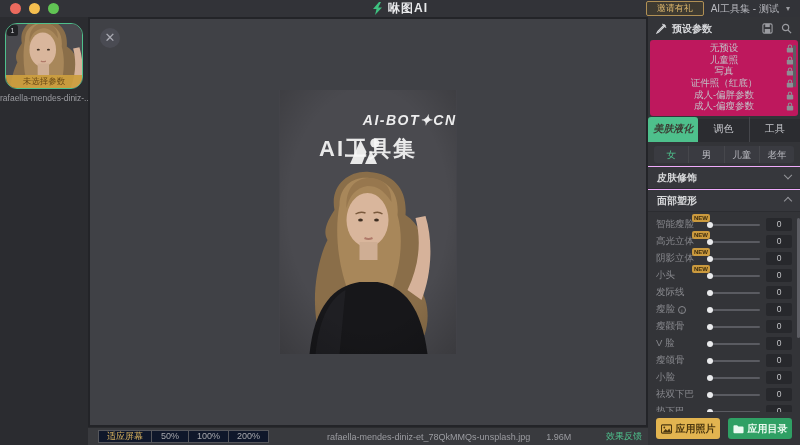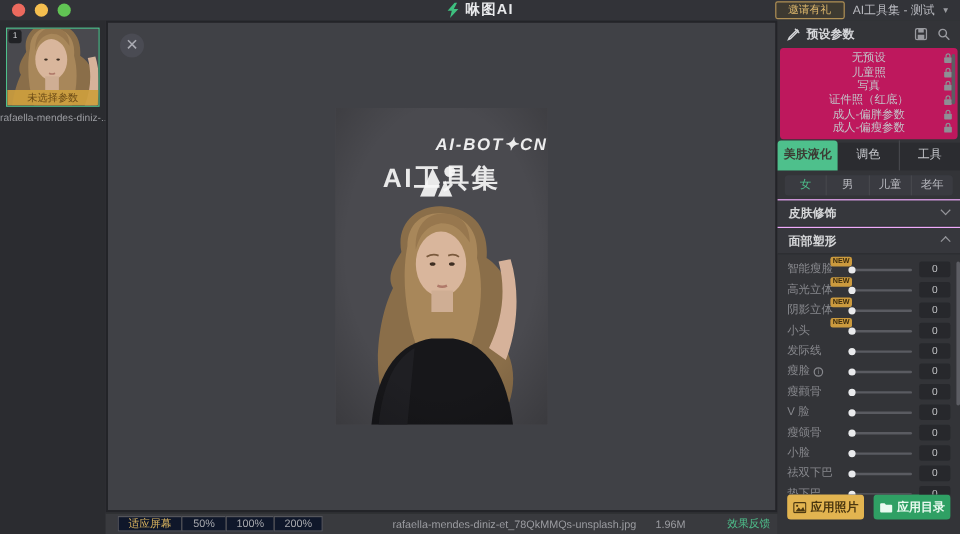--- a/index.html
+++ b/index.html
@@ -14,21 +14,21 @@
   .light.red { background:#ec6a5e; } .light.yellow { background:#f5bf4f; } .light.green { background:#61c454; }
   .title-center { position:absolute; left:50%; transform:translateX(-50%); display:flex; align-items:center; gap:5px; }
   .app-title { font-size:12px; font-weight:bold; color:#e8e9eb; letter-spacing:1px; }
   .title-right { margin-left:auto; display:flex; align-items:center; gap:7px; margin-right:10px; }
   .invite-badge { font-size:9px; color:#dcb66c; border:1px solid #b09055; background:#3e3a31; border-radius:2px; padding:1px 10px; line-height:11px; }
   .account { font-size:10px; color:#b9bac0; }
   .caret { font-size:8px; color:#9a9ba0; }
 
   
   .sidebar { position:absolute; left:0; top:17px; width:88px; bottom:0; background:#2b2c30; }
-  .thumb-card { position:relative; margin:6px 5px 0 5px; width:78px; height:66px; border:1px solid #4ec08c; border-radius:0; overflow:hidden; background:#3a3a3e; }
+  .thumb-card { position:relative; margin:6px 5px 0 5px; width:78px; height:66px; border:1px solid #4ec08c; border-radius:12px; overflow:hidden; background:#3a3a3e; }
   .thumb-card svg { width:100%; height:100%; display:block; }
   .thumb-index { position:absolute; top:1px; left:1px; min-width:11px; height:11px; background:rgba(20,21,24,0.75); color:#d5d6d9; font-size:7px; line-height:11px; text-align:center; border-radius:2px; padding:0 2px; z-index:2; }
   .thumb-status { position:absolute; bottom:0; left:0; right:0; height:13px; background:rgba(205,158,62,0.92); color:#6a4a16; font-size:8.5px; line-height:13px; text-align:center; z-index:2; }
   .thumb-name { margin-top:4px; text-align:center; font-size:8.5px; color:#9b9ca1; white-space:nowrap; overflow:hidden; }
 
   
   .canvas-wrap { position:absolute; left:88px; top:17px; width:560px; bottom:0; display:flex; flex-direction:column; }
   .canvas { flex:1; position:relative; background:#404146; border:2px solid #232428; }
   .close-btn { position:absolute; top:9px; left:10px; width:20px; height:20px; border-radius:50%; background:#4a4b53; color:#a9aab2; font-size:13px; line-height:19px; text-align:center; cursor:pointer; }
   .photo { position:absolute; left:50%; top:71px; transform:translateX(-50%); width:177px; height:264px; background:#49494e; overflow:hidden; }
@@ -52,21 +52,21 @@
   .ph-icons { margin-left:auto; display:flex; gap:8px; align-items:center; }
   .presets-list { position:relative; height:76px; margin:0 2px; background:#be185d; border-radius:3px; padding:3px 0; overflow:hidden; }
   .preset-item { display:flex; align-items:center; height:11.6px; cursor:pointer; }
   .preset-label { flex:1; text-align:center; padding-left:16px; font-size:9.5px; color:#c2c3c8; white-space:nowrap; }
   .preset-lock { width:16px; display:flex; justify-content:center; }
   .scrollthumb { position:absolute; width:3px; border-radius:2px; background:#5c5d63; }
   .presets-scroll { right:2px; top:5px; height:42px; }
 
   .tabs { height:23px; display:flex; align-items:flex-end; background:#2b2c30; margin-top:3px; }
   .tab { flex:1; text-align:center; font-size:10px; color:#c6c7cc; padding:5px 0 6px 0; cursor:pointer; }
-  .tab.active { background:#4ec08c; color:#3c3d35; font-weight:bold; border-radius:3px 3px 0 0; }
+  .tab.active { background:#4ec08c; color:#3c3d35; font-weight:bold; border-radius:3px 3px 0 0;font-style:italic; }
   .tab:not(.active) + .tab:not(.active) { border-left:1px solid #45464b; }
 
   .genders { display:flex; margin:4px 6px 3px 6px; height:17px; background:#3a3b41; border-radius:3px; overflow:hidden; }
   .gender { flex:1; text-align:center; font-size:9.5px; color:#b9bac0; line-height:17px; cursor:pointer; }
   .gender.active { color:#4ec08c; }
   .gender + .gender { border-left:1px solid #46474c; }
 
   .section { height:23px; display:flex; align-items:center; padding:0 9px; background:#36373c; border-bottom:1px solid #2c2d31; border-top:1px solid #f0abfc; cursor:pointer; }
   .section-label { font-size:10px; font-weight:bold; color:#d6d7d9; }
   .chev { width:6px; height:6px; border-right:1.5px solid #95969b; border-bottom:1.5px solid #95969b; margin-left:auto; }
@@ -76,21 +76,21 @@
   .sliders { position:relative; flex:1; padding:4px 8px 0 8px; overflow:hidden; }
   .slider-row { position:relative; display:flex; align-items:center; height:17px; }
   .slider-label { width:50px; font-size:9.5px; color:#87888d; white-space:nowrap; display:flex; align-items:center; gap:3px; }
   .info-icon { width:8px; height:8px; border:1px solid #87888d; border-radius:50%; font-size:6px; line-height:8px; text-align:center; color:#87888d; }
   .new-badge { position:absolute; top:-2px; left:36px; background:#cb9a3e; color:#3c2c0e; font-size:6px; font-weight:bold; line-height:7px; padding:0.5px 2px; border-radius:2px; z-index:2; }
   .slider-track { flex:1; position:relative; height:2px; background:#5a5b61; border-radius:1px; margin:0 6px 0 2px; cursor:pointer; }
   .slider-handle { position:absolute; left:-1px; top:50%; transform:translateY(-50%); width:6px; height:6px; border-radius:50%; background:#e9eaec; }
   .slider-value { width:26px; height:13px; background:#27282c; border-radius:2px; font-size:8.5px; color:#c5c6c9; text-align:center; line-height:13px; }
   .sliders-scroll { right:0px; top:6px; height:120px; }
 
-  .panel-actions { height:33px; display:flex; gap:8px; padding:0 8px; }
+  .panel-actions { height:33px; display:flex; align-items:center; gap:8px; padding:0 8px; }
   .action-btn { flex:1; height:21px; border:none; border-radius:3px; font-size:10px; font-weight:bold; display:flex; align-items:center; justify-content:center; gap:4px; cursor:pointer; font-family:"Liberation Sans", sans-serif; }
   .action-btn.gold { background:#e2b450; color:#4c3810; }
   .action-btn.green { background:#2fa064; color:#eafaf0; }
 </style>
 </head>
 <body>
 
 <div class="window">
 
   <div class="titlebar">

